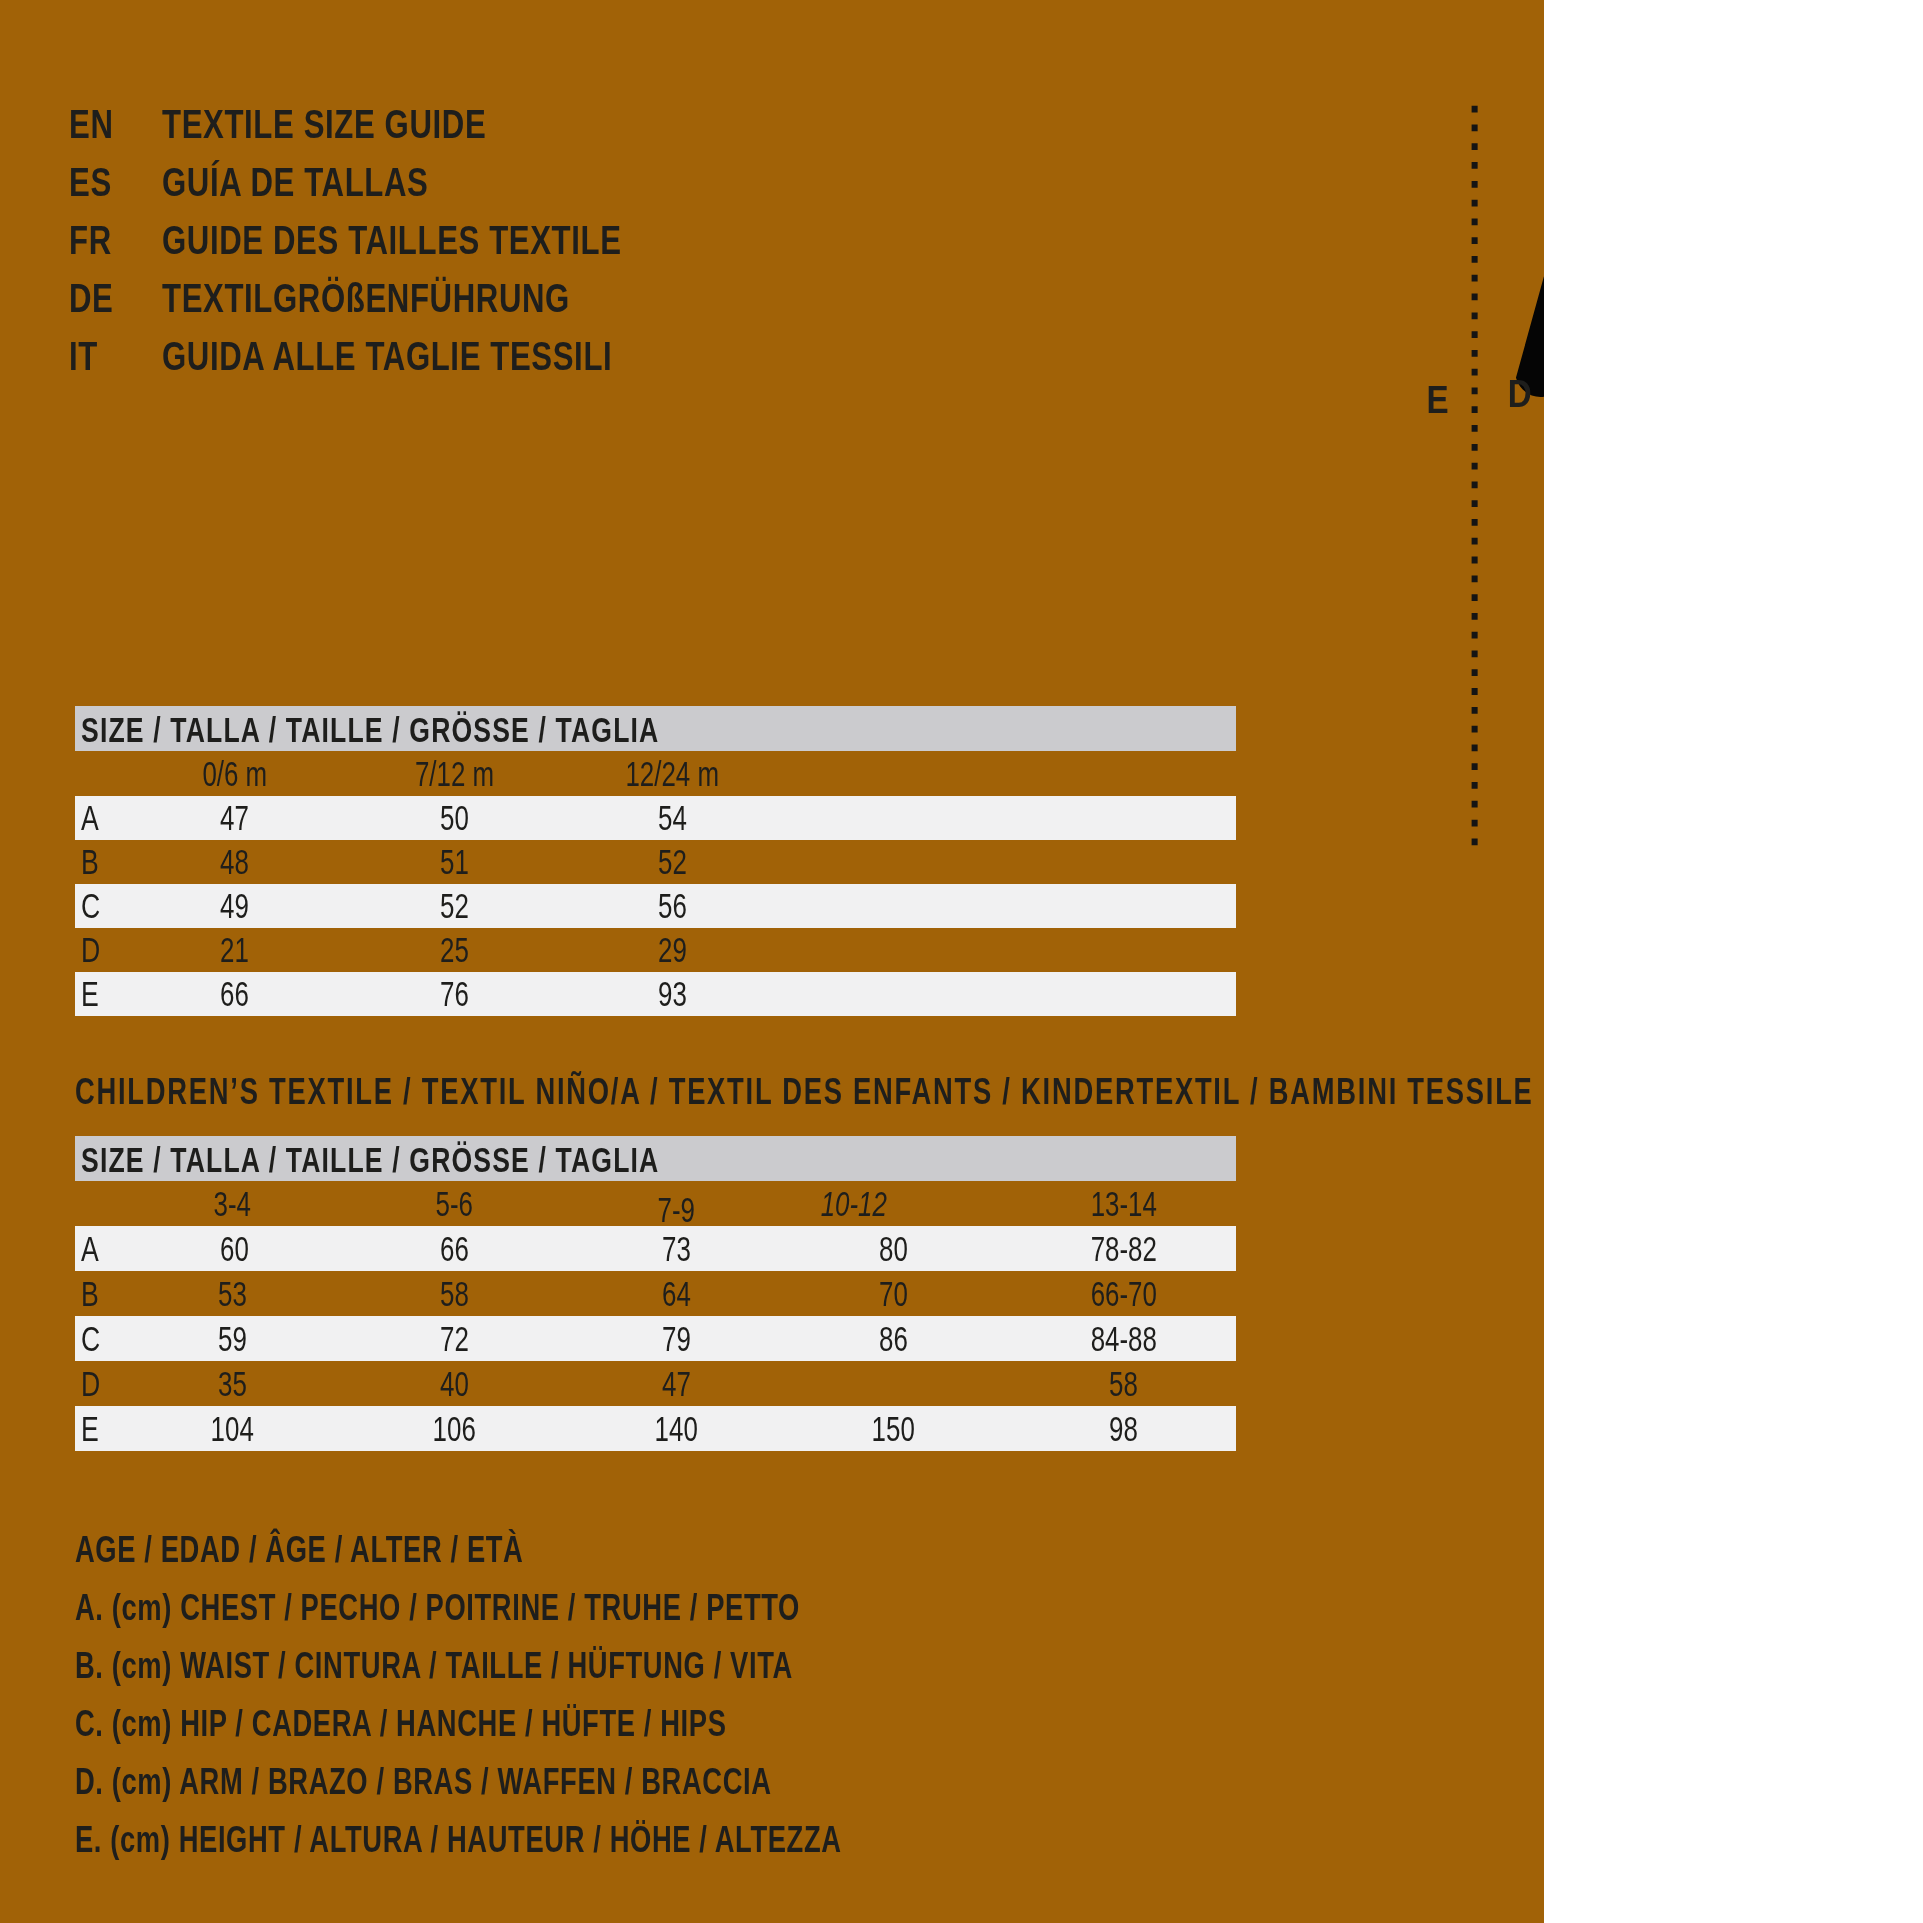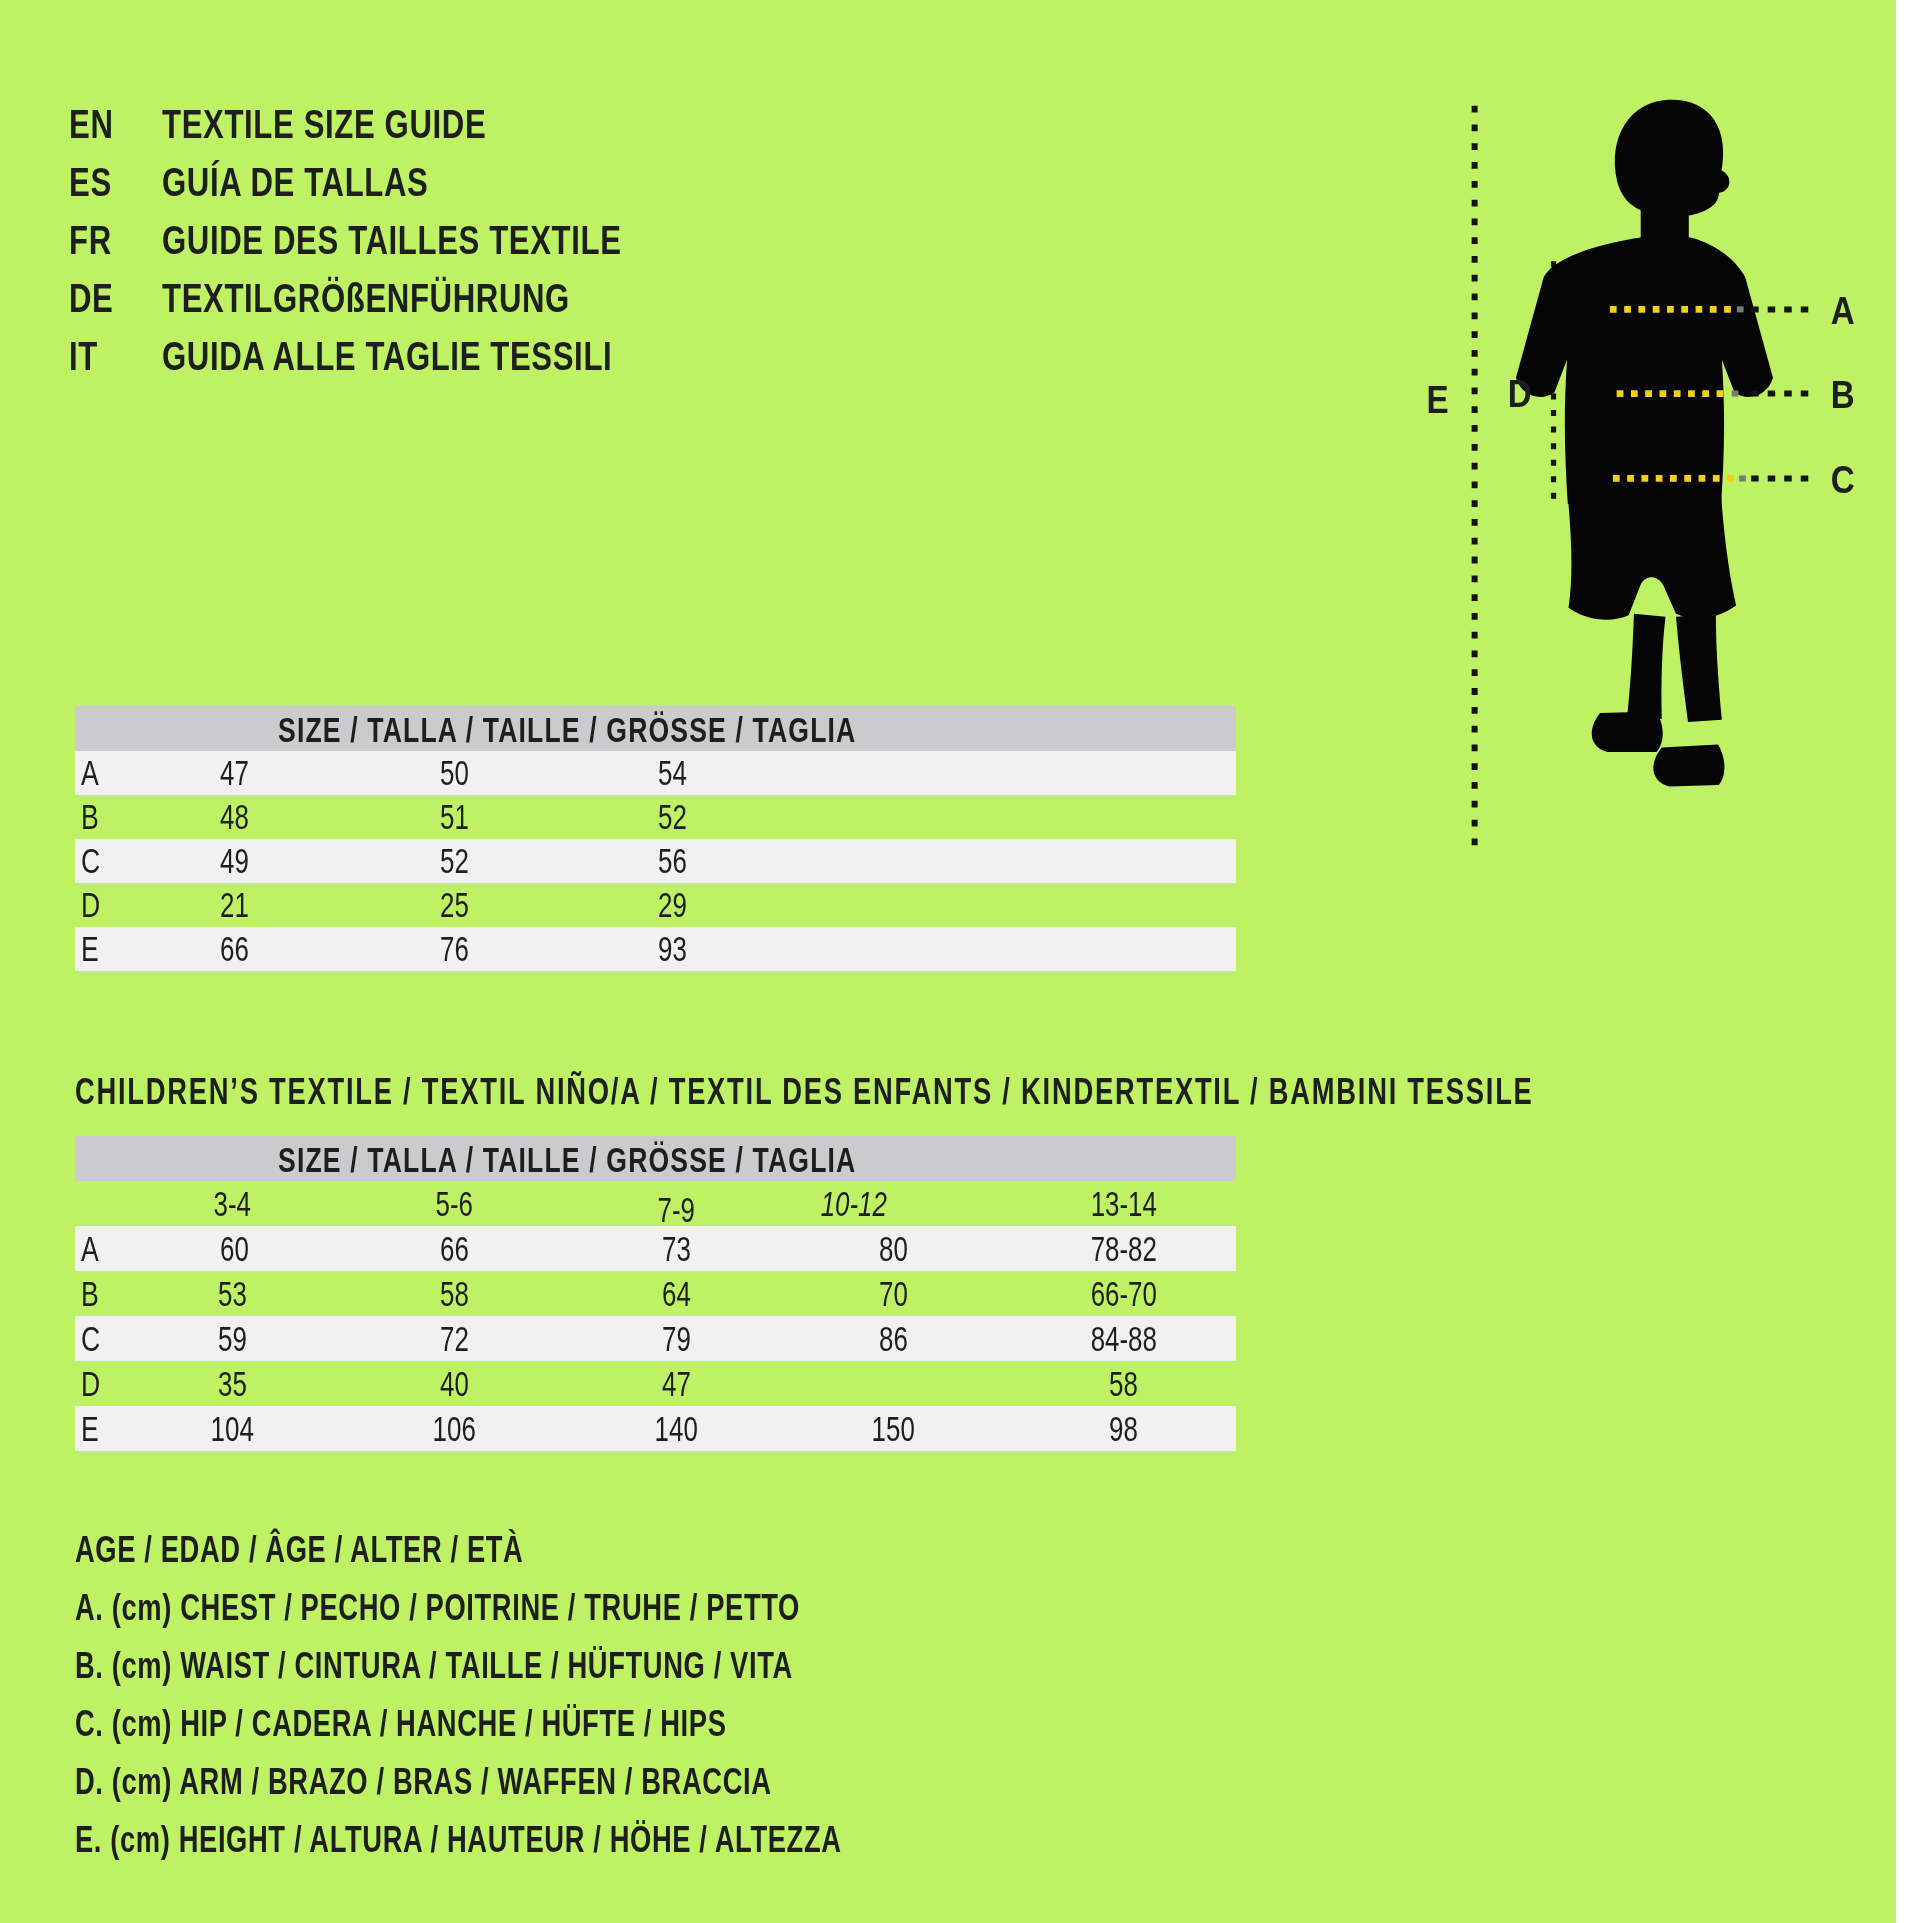--- a/index.html
+++ b/index.html
@@ -1,23 +1,22 @@
 <!DOCTYPE html>
 <html style="font-size:12px"><head>
 <meta charset="utf-8">
 <style>
   html,body{margin:0;padding:0;background:#ffffff;}
   .page{
     position:relative;
-    width:1896px;height:1924px;
-    background:#bef264;
+    width:1544px;height:1924px;
+    background:#a16207;
     font-family:"Liberation Sans","DejaVu Sans",sans-serif;
     color:#1e1e1c;
     overflow:hidden;
-    text-align:center;
   }
   
   .cnd{display:inline-block;transform:scaleX(0.76);transform-origin:0 50%;white-space:nowrap;}
   .cnd-c{display:inline-block;transform:scaleX(0.74);transform-origin:50% 50%;white-space:nowrap;}
 
   
   .lang-block{position:absolute;left:0;top:95px;}
   .lang-row{position:relative;height:58px;line-height:58px;font-size:41px;font-weight:600;letter-spacing:0.8px;}
   .lang-code{position:absolute;left:69px;top:0;}
   .lang-title{position:absolute;left:162px;top:0;}
@@ -115,20 +114,31 @@
         <text transform="translate(556,432) scale(0.85,1)">B</text>
         <text transform="translate(556,545) scale(0.85,1)">C</text>
         <text transform="translate(126,431) scale(0.85,1)">D</text>
         <text transform="translate(18,439) scale(0.85,1)">E</text>
       </g>
     </svg>
   </div>
 
   <div class="size-bar bar-babies"><span class="cnd">SIZE / TALLA / TAILLE / GRÖSSE / TAGLIA</span></div>
   <div class="sizes-table t-babies" id="babies-table">
+      <div class="t-row head" style="height: 45px;">
+        <div class="cell" style="left: 77px;">
+          <span class="cnd-c">0/6 m</span>
+        </div>
+        <div class="cell" style="left: 297px;">
+          <span class="cnd-c">7/12 m</span>
+        </div>
+        <div class="cell" style="left: 515px;">
+          <span class="cnd-c">12/24 m</span>
+        </div>
+      </div>
       <div class="t-row stripe" style="height: 44px;">
         <div class="row-label">
           <span class="cnd">A</span>
         </div>
         <div class="cell" style="left: 77px;">
           <span class="cnd-c">47</span>
         </div>
         <div class="cell" style="left: 297px;">
           <span class="cnd-c">50</span>
         </div>

